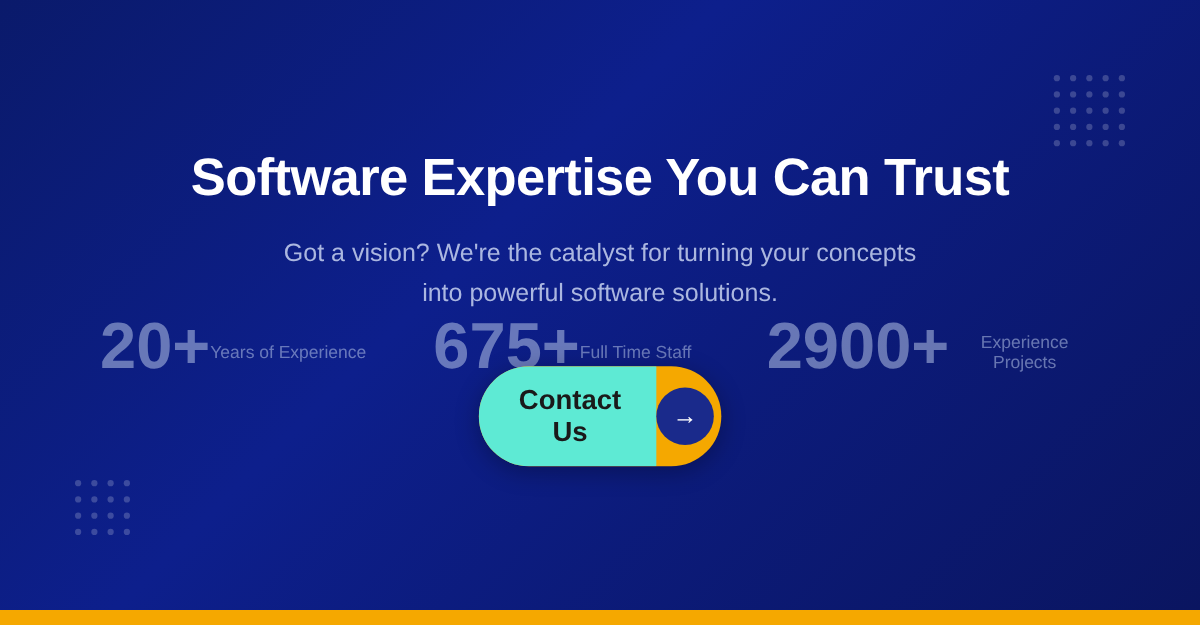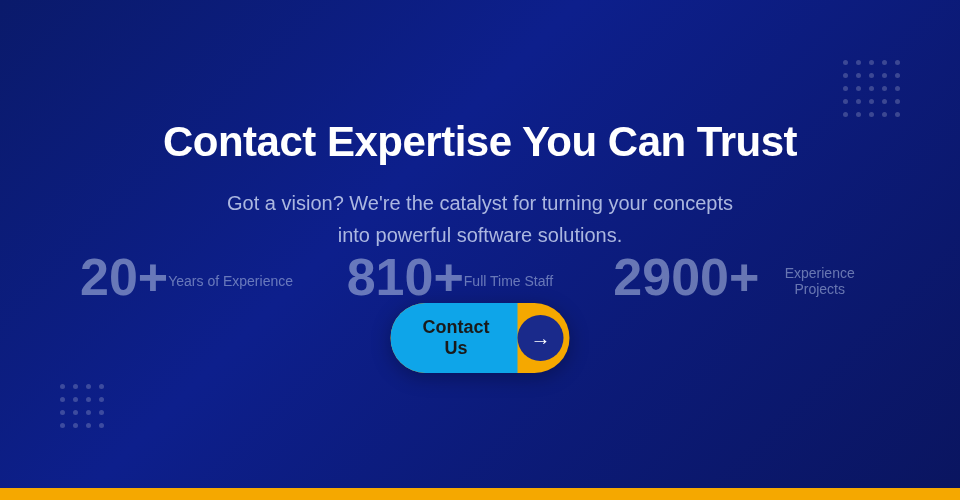--- a/index.html
+++ b/index.html
@@ -131,24 +131,24 @@
       border: none;
       border-radius: 50px;
       cursor: pointer;
       padding: 0;
       overflow: hidden;
       box-shadow: 0 4px 20px rgba(0,0,0,0.3);
     }
 
     .contact-button-text {
       padding: 14px 28px 14px 32px;
-      font-size: 18px;
+      font-size: 22px;
       font-weight: 700;
       color: #1a1a1a;
-      background: #0ea5e9;
+      background: #5eead4;
     }
 
     .contact-button-arrow {
       width: 46px;
       height: 46px;
       border-radius: 50%;
       background: #1a2a8b;
       display: flex;
       align-items: center;
       justify-content: center;
@@ -217,32 +217,32 @@
       <div class="dot"></div>
       <div class="dot"></div>
       <div class="dot"></div>
       <div class="dot"></div>
       <div class="dot"></div>
       <div class="dot"></div>
       <div class="dot"></div>
       <div class="dot"></div>
     </div>
 
-    <h1 class="heading">Contact Expertise You Can Trust</h1>
+    <h1 class="heading">Software Expertise You Can Trust</h1>
     <p class="subheading">Got a vision? We're the catalyst for turning your concepts into powerful software solutions.</p>
 
     <div class="stats-container">
       <div class="stats-row">
         <div class="stat-item">
           <div class="stat-number">20+</div>
           <div class="stat-label">Years of Experience</div>
         </div>
 
         <div class="stat-item" style="position:relative;">
-          <div class="stat-number">810+</div>
+          <div class="stat-number">675+</div>
           <div class="stat-label">Full Time Staff</div>
 
           <div class="contact-button-wrapper" style="position:absolute; bottom:-62px; left:50%; transform:translateX(-50%);">
             <button class="contact-button">
               <span class="contact-button-text">Contact Us</span>
               <span class="contact-button-arrow">
                 <span class="arrow-icon">→</span>
               </span>
             </button>
           </div>

